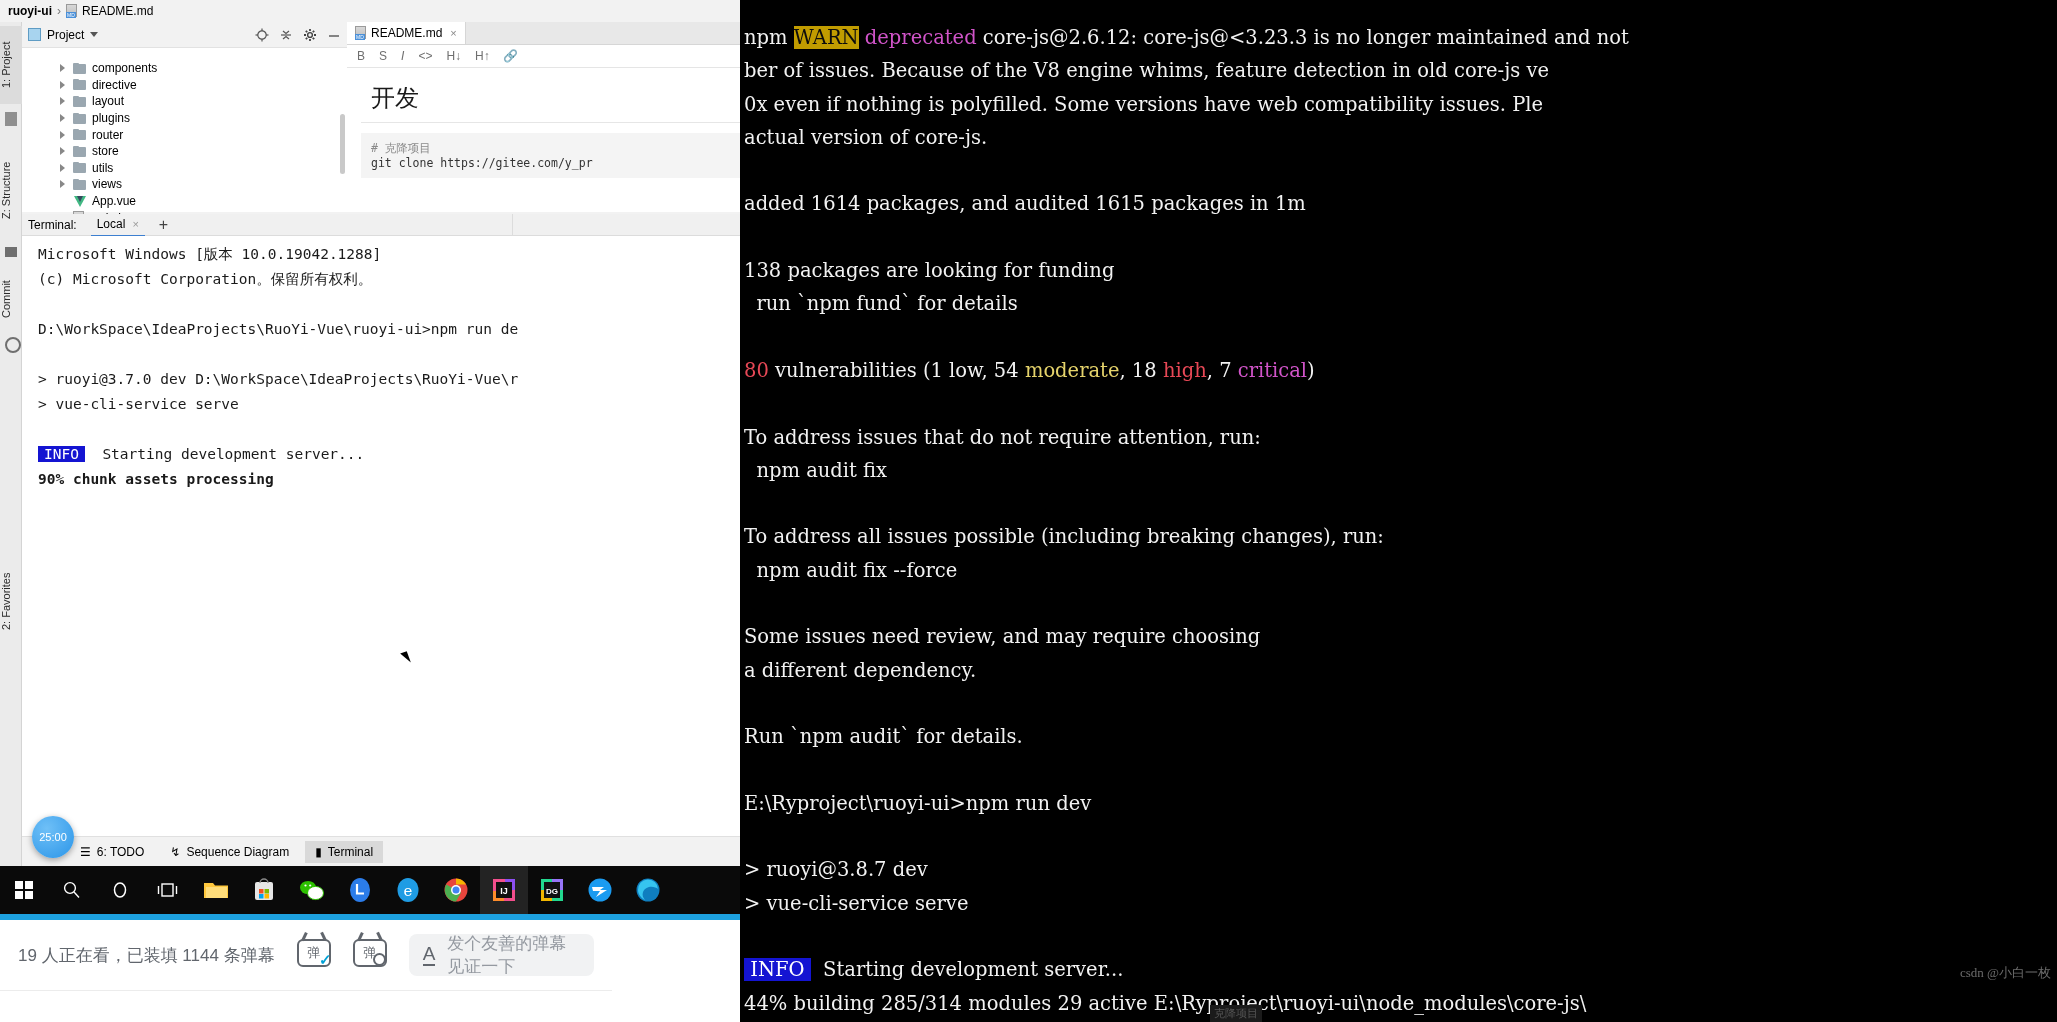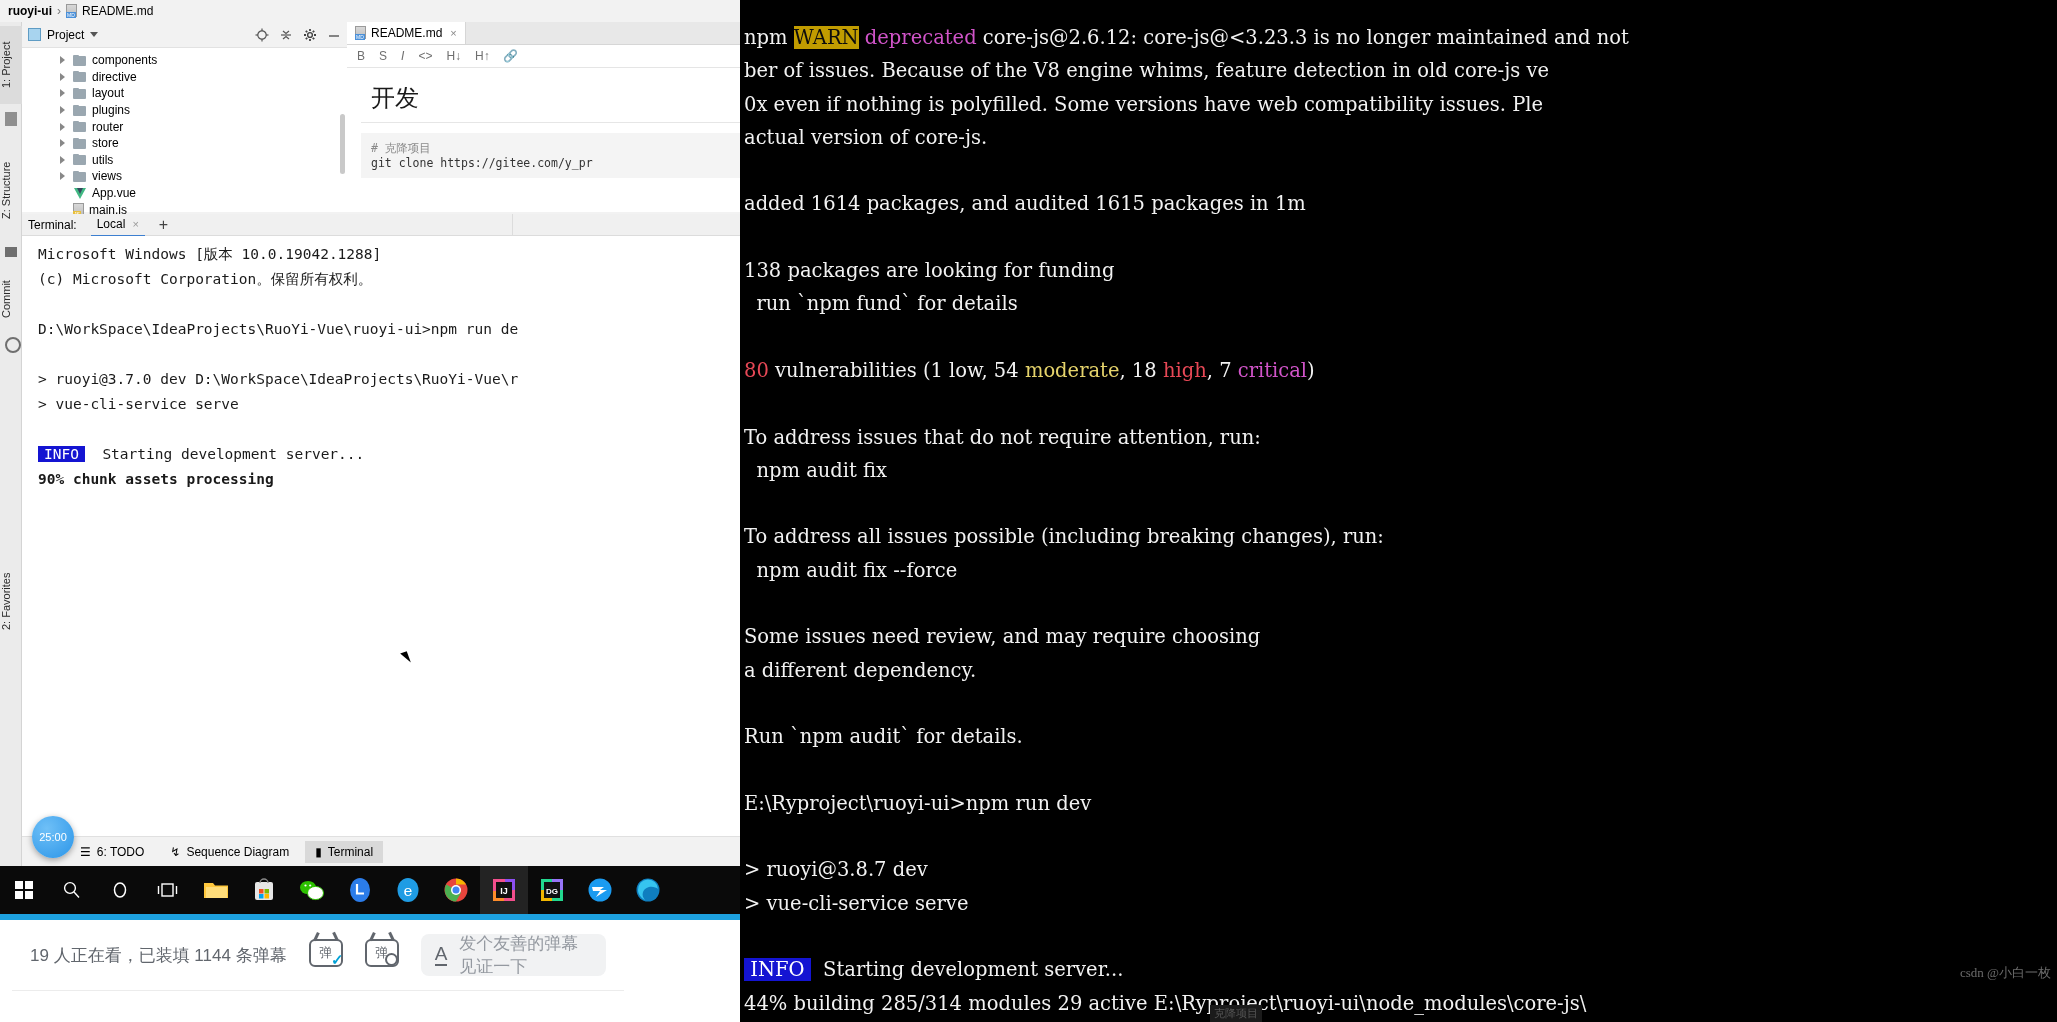--- a/index.html
+++ b/index.html
@@ -41,21 +41,21 @@
   .projpanel{position:absolute;left:22px;top:22px;width:325px;height:190px;background:#fff;}
   .projhead{height:26px;background:#f2f2f2;display:flex;align-items:center;padding:0 6px;box-sizing:border-box;
     border-bottom:1px solid #e2e2e2;}
   .projhead .sq{width:11px;height:11px;background:#a8d4ef;border:1px solid #5f9cc4;margin-right:6px;}
   .projhead .ttl{font-size:12px;color:#000;}
   .caret-dn{width:0;height:0;border-left:4px solid transparent;border-right:4px solid transparent;
     border-top:5px solid #555;margin-left:6px;}
   .projhead .tools{margin-left:auto;display:flex;align-items:center;gap:10px;color:#444;}
   .tool-ic{width:14px;height:14px;position:relative;display:inline-block;}
 
-  .tree{padding:4px 0 0 0;font-size:12px;color:#000;}
+  .tree{padding:4px 0 0 0;font-size:12px;color:#000;margin-top:8px;}
   .trow{height:16.6px;display:flex;align-items:center;padding-left:38px;}
   .tarrow{width:0;height:0;border-top:4px solid transparent;border-bottom:4px solid transparent;
     border-left:5px solid #888;margin-right:8px;}
   .tarrow.hidden{visibility:hidden;}
   .folder{width:13px;height:11px;margin-right:6px;position:relative;flex:none;}
   .folder:before{content:"";position:absolute;left:0;top:1px;width:13px;height:10px;background:#9aa7b0;border-radius:1px;}
   .folder:after{content:"";position:absolute;left:0;top:0px;width:6px;height:3px;background:#9aa7b0;border-radius:1px 1px 0 0;}
   .vue-ico{width:13px;height:11px;margin-right:6px;flex:none;position:relative;}
   .vue-ico:before{content:"";position:absolute;left:1px;top:0;border-left:6px solid transparent;
     border-right:6px solid transparent;border-top:11px solid #41b883;}
@@ -128,21 +128,21 @@
   .c-yellow{color:#e5d36b;}
   .c-crit{color:#d154c9;text-align:center;}
   .c-white{color:#f2f2f2;}
   .c-info{background:#1414d2;color:#fff;}
   .cmd-wm{position:absolute;right:6px;bottom:40px;font-size:13px;color:#6b6b6b;
     font-family:Liberation Serif, serif;}
   .cmd-wm2{position:absolute;left:470px;bottom:0px;font-size:11px;color:#555;
     font-family:"Liberation Sans",sans-serif;background:#1b1b1b;padding:1px 4px;}
 
   
-  .bili{position:absolute;left:12px;top:920px;width:612px;height:102px;background:#fff;}
+  .bili{position:absolute;left:0;top:920px;width:612px;height:102px;background:#fff;}
   .bili-row{display:flex;align-items:center;height:70px;padding:0 18px;box-sizing:border-box;}
   .bili-count{font-size:17px;color:#61666d;}
   .bili-ic{width:34px;height:32px;margin-left:22px;position:relative;}
   .bili-tv{width:30px;height:24px;border:2.5px solid #61666d;border-radius:6px;position:relative;
     display:flex;align-items:center;justify-content:center;font-size:13px;color:#61666d;}
   .bili-tv:before,.bili-tv:after{content:"";position:absolute;top:-9px;width:2.5px;height:9px;background:#61666d;}
   .bili-tv:before{left:4px;transform:rotate(25deg);}
   .bili-tv:after{right:4px;transform:rotate(-25deg);}
   .bili-check{position:absolute;right:-3px;bottom:-4px;color:#00a1d6;font-size:15px;font-weight:bold;}
   .bili-dot{position:absolute;right:-1px;bottom:-1px;width:9px;height:9px;border:2px solid #61666d;border-radius:50%;background:#fff;}

